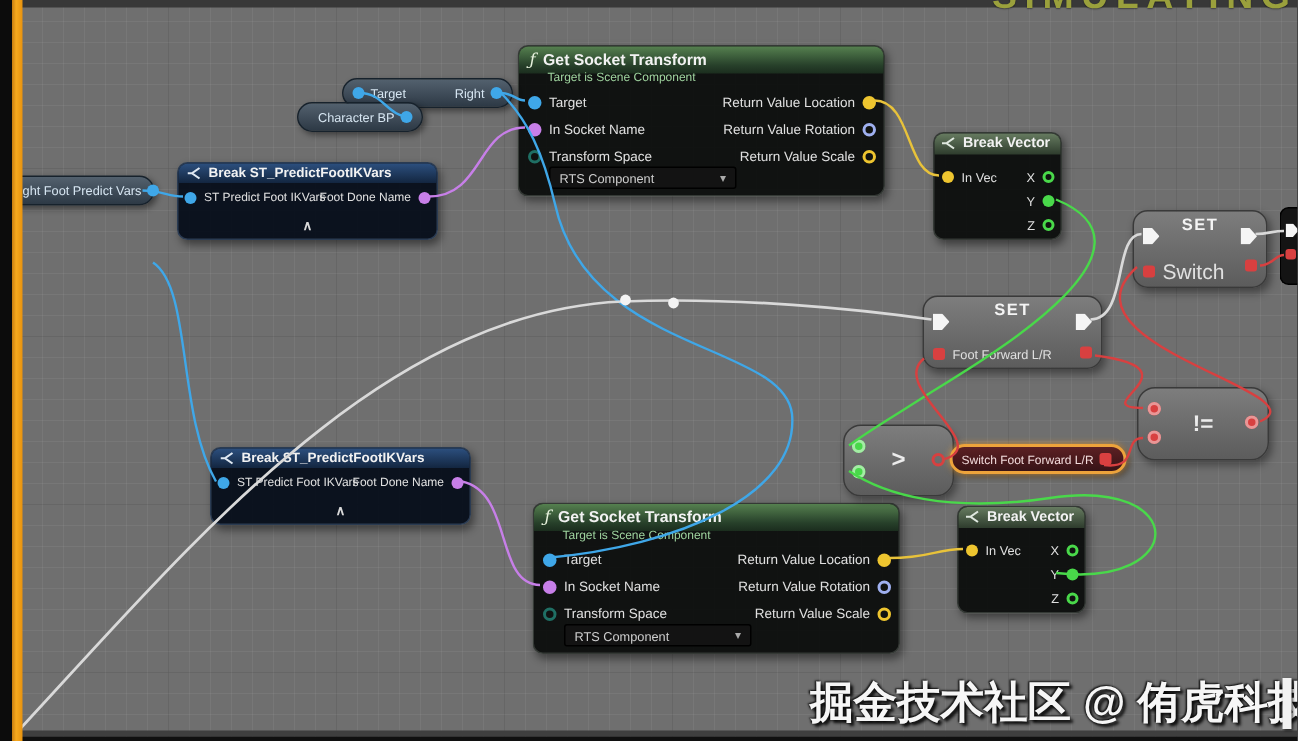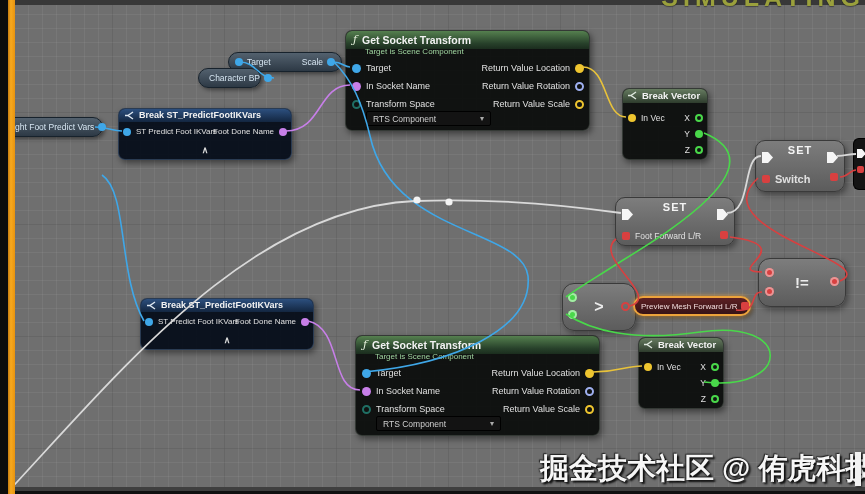--- a/index.html
+++ b/index.html
@@ -291,21 +291,21 @@
   </div>
 
   <div class="abs gray-node" style="left:755px;top:140px;width:88px;height:50px;">
     <div class="set-title">SET</div>
     <div class="pin-row" style="left:6px;top:11px;">
         <span class="exec"></span>
       </div>
     <div class="pin-row right" style="right:6px;top:11px;">
         <span class="exec"></span>
       </div>
-    <div class="pin-row" style="left:6px;top:32px;font-size:11px;font-weight:bold;">
+    <div class="pin-row" style="left:6px;top:32px;font-size:14px;">
       <span class="pin p-red" style="width:8px;height:8px;border-radius:2px;"></span>
       <span>Switch</span>
     </div>
     <div class="pin-row right" style="right:6px;top:32px;">
       <span class="pin p-red" style="width:8px;height:8px;border-radius:2px;"></span>
     </div>
   </div>
 
   <div class="abs gray-node" style="left:562px;top:283px;width:72px;height:46px;border-radius:12px;">
     <div class="op-symbol">&gt;</div>
@@ -330,39 +330,39 @@
     </div>
     <div class="pin-row right" style="right:6px;top:18px;">
       <span class="pin p-red" style="box-shadow:inset 0 0 0 2px rgba(255,255,255,.45);"></span>
     </div>
   </div>
 
   <div class="pill" style="left:228px;top:52px;width:114px;">
     <span class="pin p-blue"></span>
     <span>Target</span>
     <span class="spacer"></span>
-    <span>Scale</span>
+    <span>Right</span>
     <span class="pin p-blue"></span>
   </div>
 
-  <div class="pill" style="left:198px;top:68px;width:63px;">
+  <div class="pill" style="left:198px;top:68px;width:84px;">
     <span class="spacer"></span>
     <span>Character BP</span>
     <span class="pin p-blue"></span>
   </div>
 
   <div class="pill" style="left:-4px;top:117px;width:107px;z-index:9;">
     <span class="spacer"></span>
     <span>Right Foot Predict Vars</span>
     <span class="pin p-blue"></span>
   </div>
 
 
   <div class="pill pill-red" style="left:633px;top:296px;width:118px;z-index:12;">
-    <span style="font-size:8px;">Preview Mesh Forward L/R</span>
+    <span style="font-size:8px;">Switch Foot Forward L/R</span>
     <span class="pin p-red" style="border-radius:2px;"></span>
   </div>
 
   <div class="abs edge-node">
     <span class="exec" style="position:absolute;left:3px;top:10px;width:9px;height:9px;"></span>
     <span class="pin p-red" style="position:absolute;left:3px;top:27px;width:7px;height:7px;border-radius:2px;"></span>
   </div>
 
   <div class="abs top-band"></div>
   <div class="abs simulating">SIMULATING</div>

